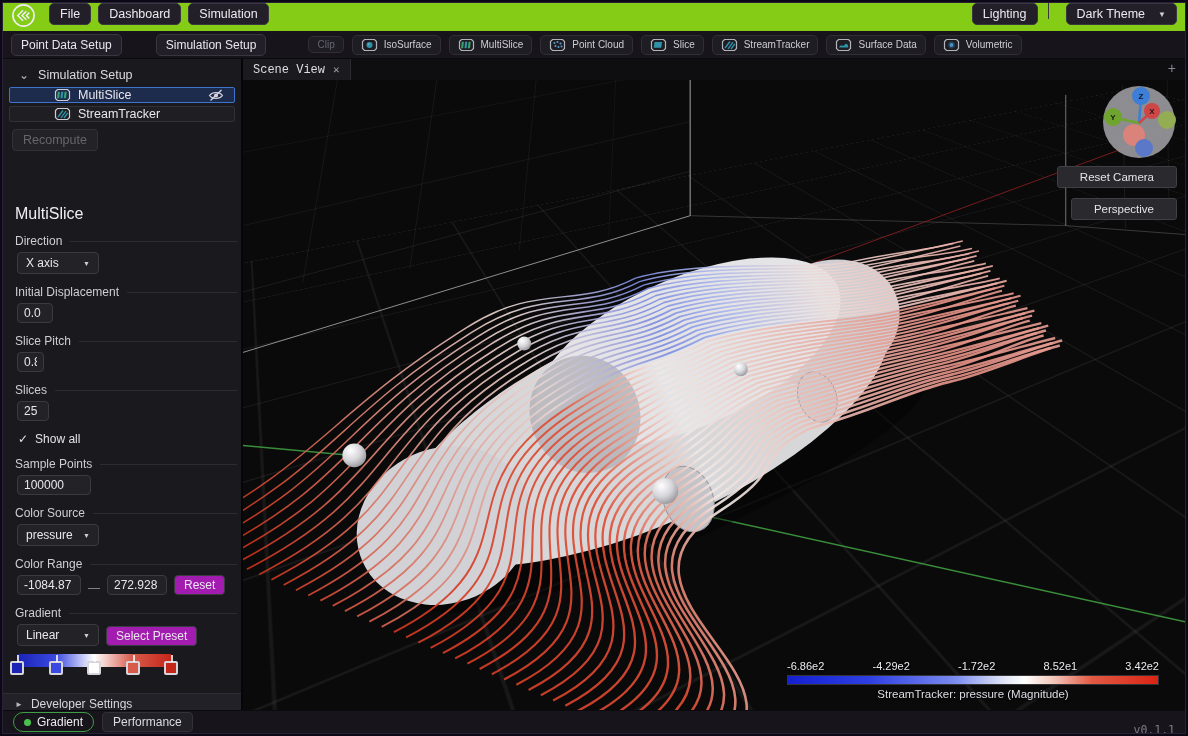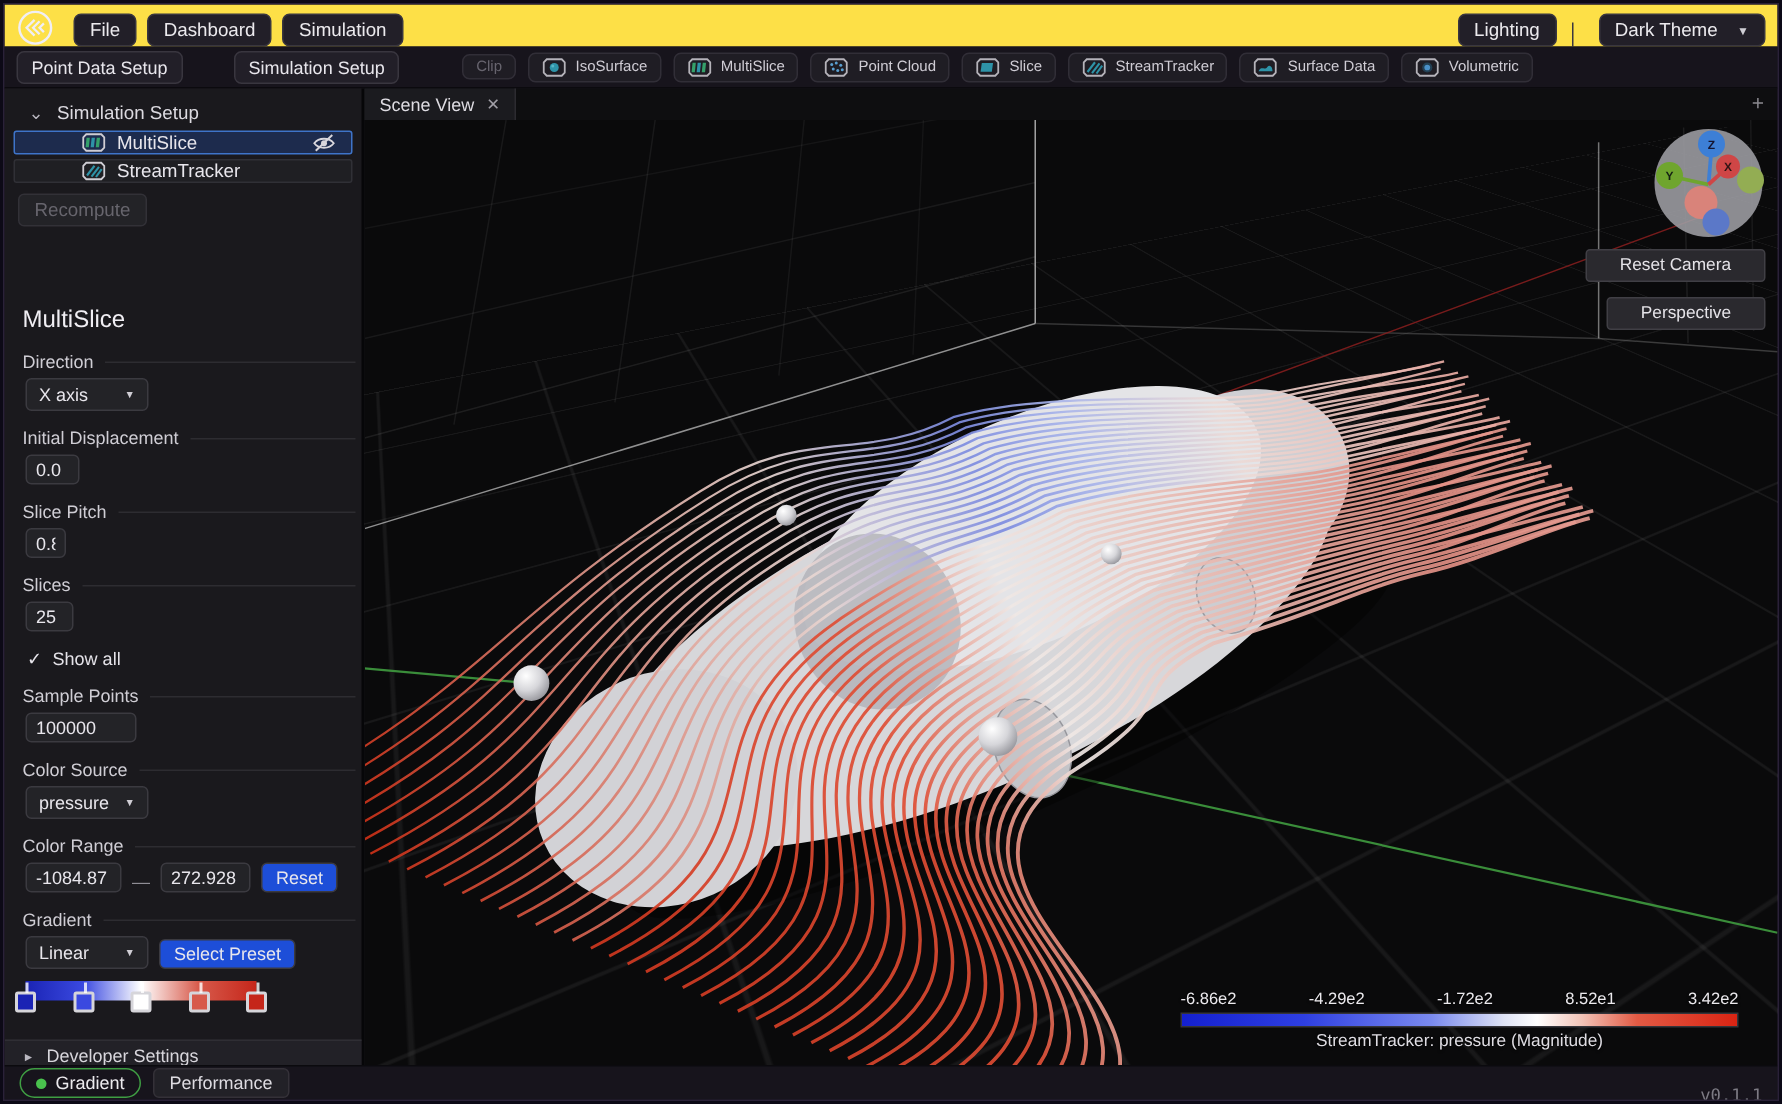--- a/index.html
+++ b/index.html
@@ -1,21 +1,21 @@
 <!DOCTYPE html>
 <html><head>
 <meta charset="utf-8">
 <style>
   * { margin:0; padding:0; box-sizing:border-box; }
   html,body { width:1188px; height:736px; overflow:hidden; background:#0c0916; }
   body { font-family:"Liberation Sans","DejaVu Sans",sans-serif; font-size:12px; color:#e8e6ec; }
   .window { position:absolute; inset:2px; background:#17141c; border:1px solid #2a2138; overflow:hidden; display:flex; flex-direction:column; }
 
   
-  .menubar { height:28px; display:flex; align-items:flex-end; padding:0 8px; background:#fde047; flex:0 0 auto; }
+  .menubar { height:28px; display:flex; align-items:flex-start; padding:0 8px; background:#84cc16; flex:0 0 auto; }
   .logo { width:25px; height:25px; margin-right:6px; }
   .mbtn { display:inline-flex; align-items:center; gap:5px; background:#221f28; border:1px solid #39363f; border-radius:5px; color:#eceaee; padding:3px 10px; margin-left:7px; font-size:12.5px; cursor:pointer; }
   .spacer { flex:1; }
   .vsep { width:1px; height:16px; background:#3a3740; margin:0 10px; }
   .theme-caret { font-size:8px; margin-left:8px; color:#cfcdd4; }
 
   
   .toolbar { height:28px; display:flex; align-items:center; padding:0 8px; background:#17141c; border-bottom:1px solid #0b0a0e; flex:0 0 auto;gap:28px; }
   .tbtn { background:#221f28; border:1px solid #39363f; border-radius:5px; color:#e8e6ec; padding:3px 9px; margin-right:6px; font-size:12px; cursor:pointer; }
   .featwrap { display:flex; align-items:center; margin-left:8px; }
@@ -38,37 +38,37 @@
 
   .props { margin-top:54px; padding:0 0 0 12px; }
   .props h1 { font-size:16px; font-weight:normal; color:#f0eef3; margin-bottom:8px; }
   .lbl { display:flex; align-items:center; gap:8px; margin-top:11px; margin-right:4px; color:#cfcdd4; font-size:12px; }
   .lbl::after { content:""; flex:1; height:1px; background:#2d2c31; }
   .ctl { margin-top:4px; margin-left:2px; display:flex; align-items:flex-end; gap:7px; }
   .dd { display:inline-flex; align-items:center; justify-content:space-between; width:82px; background:#232327; border:1px solid #3b3a40; border-radius:4px; padding:3px 8px; cursor:pointer; }
   .dd .caret { font-size:7px; color:#cfcdd4; }
   .tin { background:#232327; border:1px solid #3b3a40; border-radius:4px; color:#e8e6ec; font-size:12px; padding:2px 6px; font-family:inherit; }
   .w34{width:36px}.w40{width:27px}.w30{width:32px}.w52{width:74px}.w64{width:64px}.w58{width:60px}
-  .sbtn { background:#1d4ed8; border:1px solid #3b3a40; border-radius:4px; color:#e8e6ec; padding:2px 9px; font-size:12px; cursor:pointer; }
+  .sbtn { background:#a21caf; border:1px solid #3b3a40; border-radius:4px; color:#e8e6ec; padding:2px 9px; font-size:12px; cursor:pointer; }
   .chk { display:flex; align-items:center; gap:7px; margin-top:11px; margin-left:3px; cursor:pointer; color:#e4e2e8; }
   .chk .mark { color:#e8e6ec; font-size:12px; }
   .dashsep { color:#8f8d95; }
 
   .gbar-wrap { position:relative; margin:8px 0 26px 2px; width:154px; height:13px; }
   .gbar { width:100%; height:100%; background:linear-gradient(90deg,#1a23b4 0%,#3a49e0 25%,#ffffff 50%,#d75a4b 75%,#c5261a 100%); }
   .gstop { position:absolute; top:7px; width:14px; height:14px; transform:translateX(-50%); border:2px solid #d6d5da; border-radius:2px; cursor:pointer; }
   .gstop::before { content:""; position:absolute; left:50%; top:-8px; height:7px; border-left:2px dashed rgba(255,255,255,.8); }
 
   .devbar { margin:16px 0 0 -12px; width:240px; background:#222127; border-top:1px solid #2f2e34; border-bottom:1px solid #2f2e34; color:#d8d6dc; padding:3px 12px; display:flex; align-items:center; gap:8px; cursor:pointer; }
   .devbar .arr { font-size:8px; color:#b9b7c0; }
 
   
   .vpcol { flex:1; display:flex; flex-direction:column; min-width:0; }
   .tabstrip { height:21px; background:#0e0e10; display:flex; align-items:stretch; position:relative; flex:0 0 auto; }
-  .vtab { display:flex; align-items:center; gap:8px; background:#1b1b1f; border-right:1px solid #2c2b30; padding:0 10px; font-size:12px; color:#dedce2; cursor:pointer; }
+  .vtab { display:flex; align-items:center; gap:8px; background:#1b1b1f; border-right:1px solid #2c2b30; padding:0 10px; font-size:12px; color:#dedce2; cursor:pointer;font-family:Liberation Mono, monospace; }
   .vtab .x { color:#a09ea6; font-size:11px; cursor:pointer; }
   .addtab { position:absolute; right:4px; top:1px; color:#8a888f; font-size:14px; cursor:pointer; padding:0 5px; }
   .canvas { position:relative; flex:1; background:#0a0a0b; overflow:hidden; }
   .floor { position:absolute; left:-60%; top:-35%; width:240%; height:230%; transform-origin:50% 32%;
            transform:perspective(800px) rotateX(60deg) rotateZ(-32deg);
            background-image:linear-gradient(rgba(255,255,255,.055) 1.5px,transparent 1.5px),
                             linear-gradient(90deg,rgba(255,255,255,.055) 1.5px,transparent 1.5px);
            background-size:110px 110px; }
   #scene-svg { position:absolute; inset:0; width:100%; height:100%; }
 

